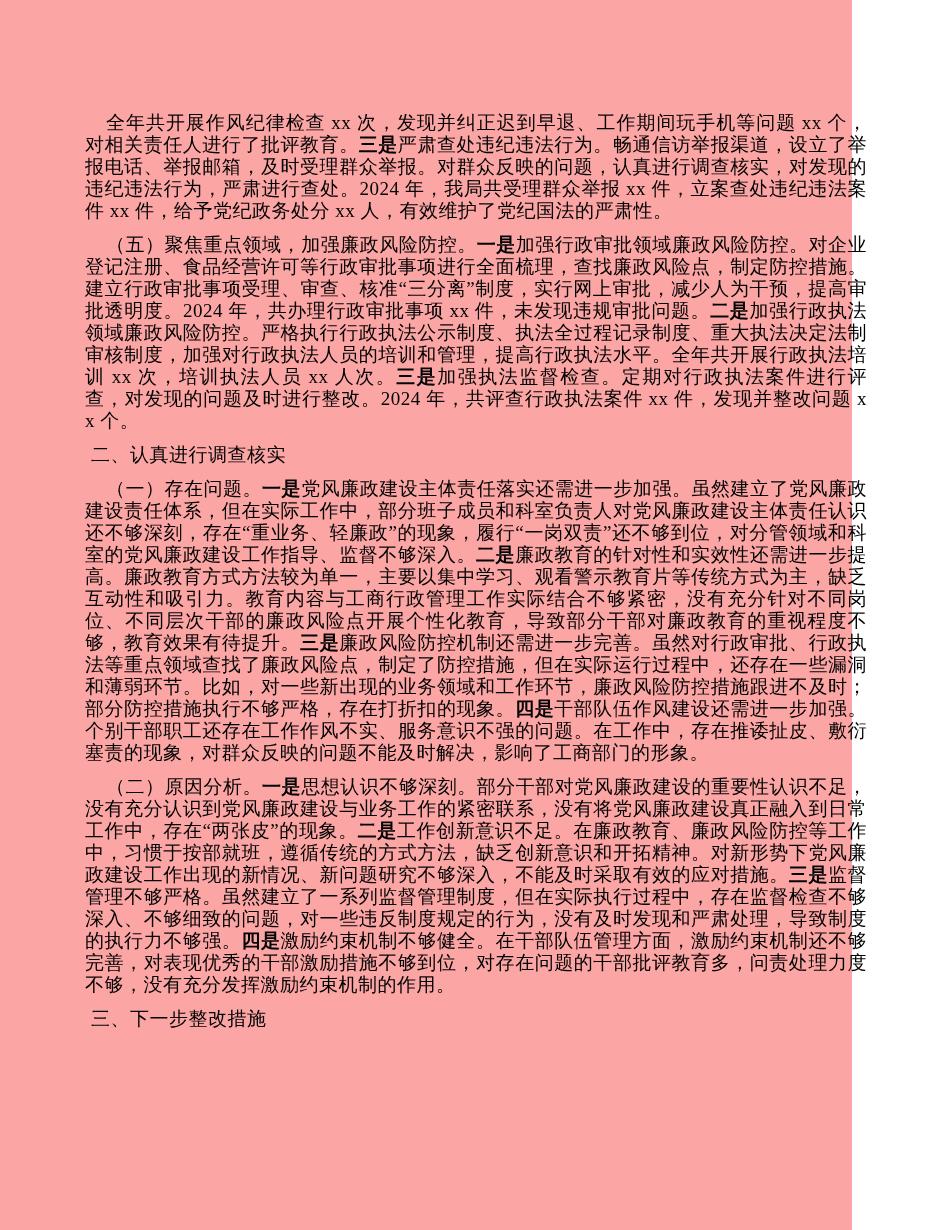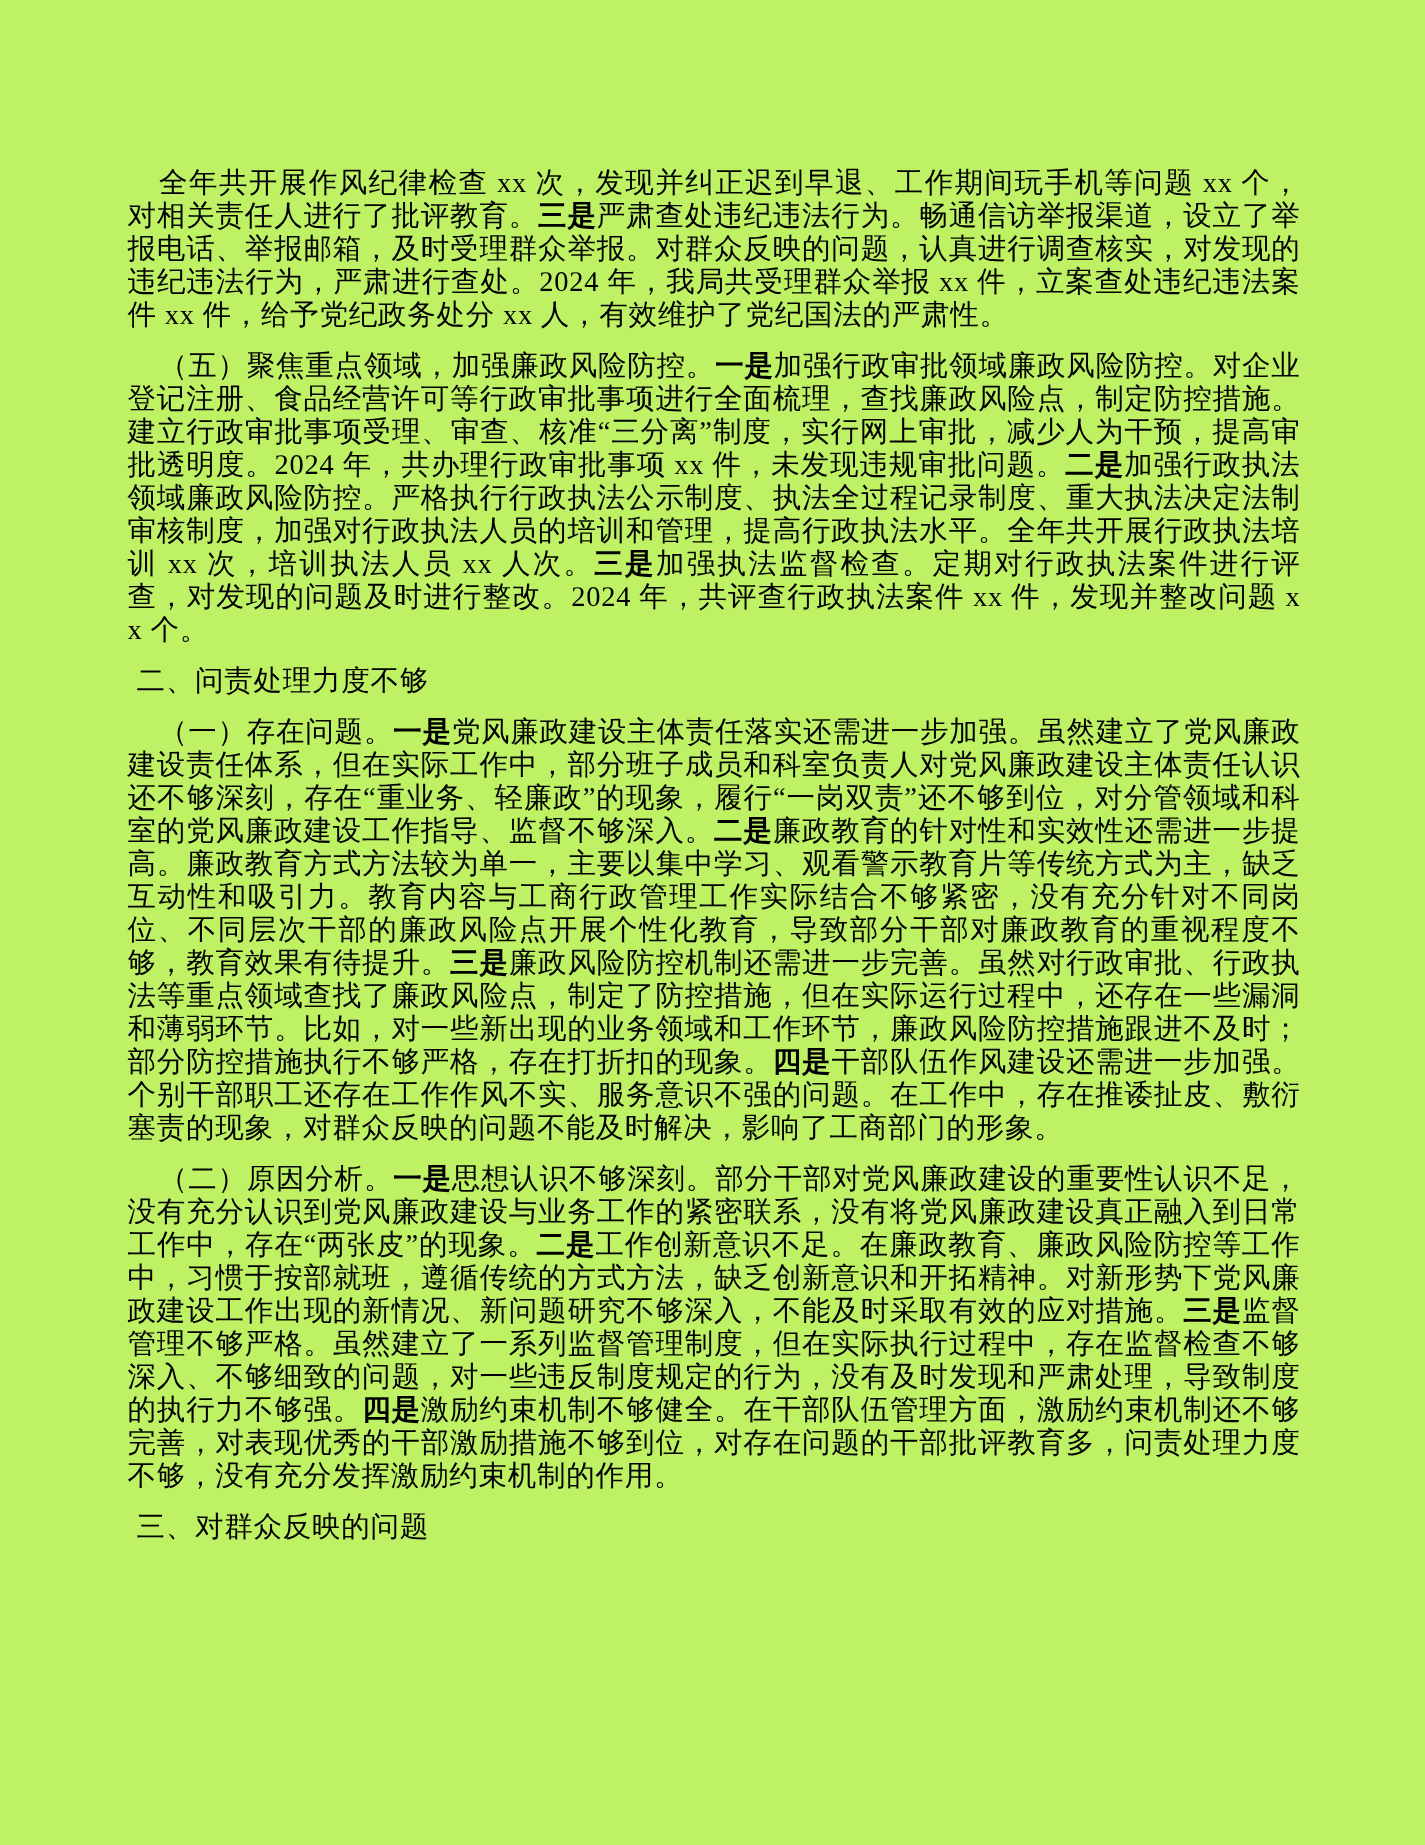--- a/index.html
+++ b/index.html
@@ -12,23 +12,23 @@
     background: #ffffff;
     color: #000000;
     font-family: "Liberation Serif", "DejaVu Serif", serif;
     overflow: hidden;
     position: relative;
   }
   .page {
     position: absolute;
     left: 0;
     top: 0;
-    width: 950px;
+    width: 852px;
     height: 1230px;
-    background: #bef264;
+    background: #fca5a5;
   }
   .doc {
     position: absolute;
     left: 85px;
     top: 112px;
     width: 782px;
   }
   .para {
     margin: 0 0 12px 0;
     font-size: 19px;
@@ -50,18 +50,18 @@
     font-weight: bold;
   }
 </style>
 </head>
 <body>
 
 <div class="page">
   <div class="doc">
       <p class="para"><span>全年共开展作风纪律检查 xx 次，发现并纠正迟到早退、工作期间玩手机等问题 xx 个，对相关责任人进行了批评教育。</span><span class="b">三是</span><span>严肃查处违纪违法行为。畅通信访举报渠道，设立了举报电话、举报邮箱，及时受理群众举报。对群众反映的问题，认真进行调查核实，对发现的违纪违法行为，严肃进行查处。2024 年，我局共受理群众举报 xx 件，立案查处违纪违法案件 xx 件，给予党纪政务处分 xx 人，有效维护了党纪国法的严肃性。</span></p>
       <p class="para"><span>（五）聚焦重点领域，加强廉政风险防控。</span><span class="b">一是</span><span>加强行政审批领域廉政风险防控。对企业登记注册、食品经营许可等行政审批事项进行全面梳理，查找廉政风险点，制定防控措施。建立行政审批事项受理、审查、核准“三分离”制度，实行网上审批，减少人为干预，提高审批透明度。2024 年，共办理行政审批事项 xx 件，未发现违规审批问题。</span><span class="b">二是</span><span>加强行政执法领域廉政风险防控。严格执行行政执法公示制度、执法全过程记录制度、重大执法决定法制审核制度，加强对行政执法人员的培训和管理，提高行政执法水平。全年共开展行政执法培训 xx 次，培训执法人员 xx 人次。</span><span class="b">三是</span><span>加强执法监督检查。定期对行政执法案件进行评查，对发现的问题及时进行整改。2024 年，共评查行政执法案件 xx 件，发现并整改问题 xx 个。</span></p>
-      <div class="heading"><span>二、问责处理力度不够</span></div>
+      <div class="heading"><span>二、认真进行调查核实</span></div>
       <p class="para"><span>（一）存在问题。</span><span class="b">一是</span><span>党风廉政建设主体责任落实还需进一步加强。虽然建立了党风廉政建设责任体系，但在实际工作中，部分班子成员和科室负责人对党风廉政建设主体责任认识还不够深刻，存在“重业务、轻廉政”的现象，履行“一岗双责”还不够到位，对分管领域和科室的党风廉政建设工作指导、监督不够深入。</span><span class="b">二是</span><span>廉政教育的针对性和实效性还需进一步提高。廉政教育方式方法较为单一，主要以集中学习、观看警示教育片等传统方式为主，缺乏互动性和吸引力。教育内容与工商行政管理工作实际结合不够紧密，没有充分针对不同岗位、不同层次干部的廉政风险点开展个性化教育，导致部分干部对廉政教育的重视程度不够，教育效果有待提升。</span><span class="b">三是</span><span>廉政风险防控机制还需进一步完善。虽然对行政审批、行政执法等重点领域查找了廉政风险点，制定了防控措施，但在实际运行过程中，还存在一些漏洞和薄弱环节。比如，对一些新出现的业务领域和工作环节，廉政风险防控措施跟进不及时；部分防控措施执行不够严格，存在打折扣的现象。</span><span class="b">四是</span><span>干部队伍作风建设还需进一步加强。个别干部职工还存在工作作风不实、服务意识不强的问题。在工作中，存在推诿扯皮、敷衍塞责的现象，对群众反映的问题不能及时解决，影响了工商部门的形象。</span></p>
       <p class="para"><span>（二）原因分析。</span><span class="b">一是</span><span>思想认识不够深刻。部分干部对党风廉政建设的重要性认识不足，没有充分认识到党风廉政建设与业务工作的紧密联系，没有将党风廉政建设真正融入到日常工作中，存在“两张皮”的现象。</span><span class="b">二是</span><span>工作创新意识不足。在廉政教育、廉政风险防控等工作中，习惯于按部就班，遵循传统的方式方法，缺乏创新意识和开拓精神。对新形势下党风廉政建设工作出现的新情况、新问题研究不够深入，不能及时采取有效的应对措施。</span><span class="b">三是</span><span>监督管理不够严格。虽然建立了一系列监督管理制度，但在实际执行过程中，存在监督检查不够深入、不够细致的问题，对一些违反制度规定的行为，没有及时发现和严肃处理，导致制度的执行力不够强。</span><span class="b">四是</span><span>激励约束机制不够健全。在干部队伍管理方面，激励约束机制还不够完善，对表现优秀的干部激励措施不够到位，对存在问题的干部批评教育多，问责处理力度不够，没有充分发挥激励约束机制的作用。</span></p>
-      <div class="heading"><span>三、对群众反映的问题</span></div>
+      <div class="heading"><span>三、下一步整改措施</span></div>
     </div>
 </div>
 
 </body></html>

